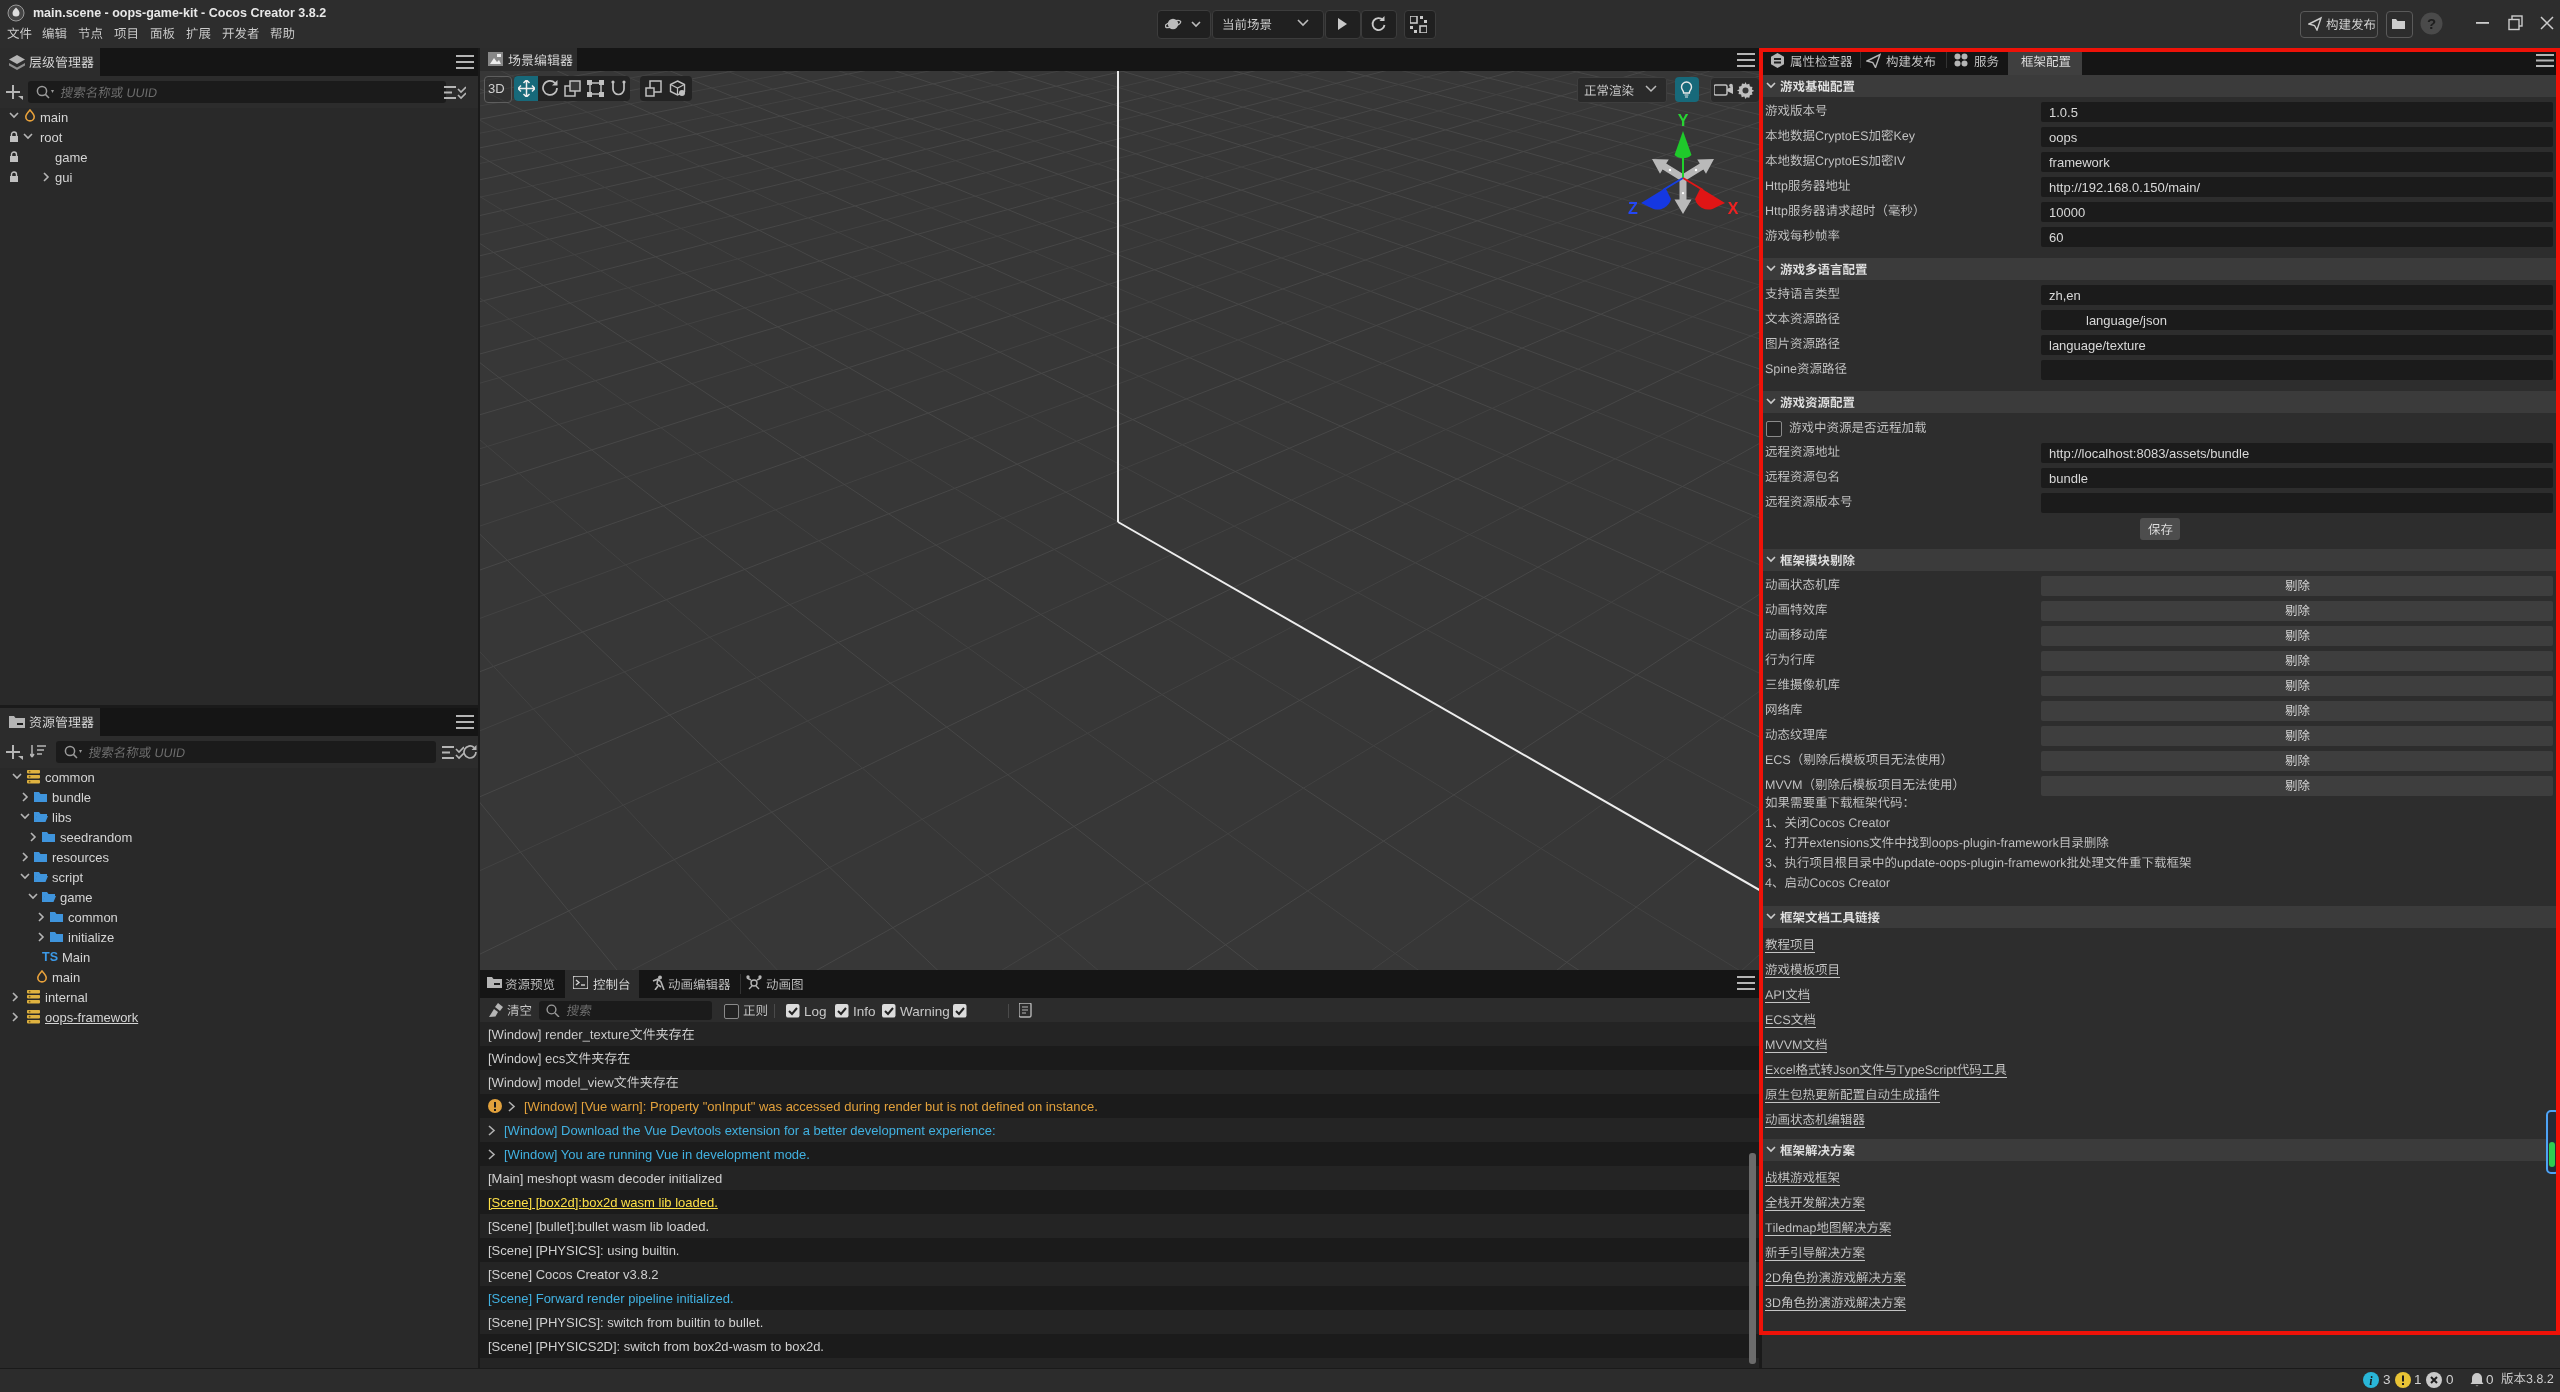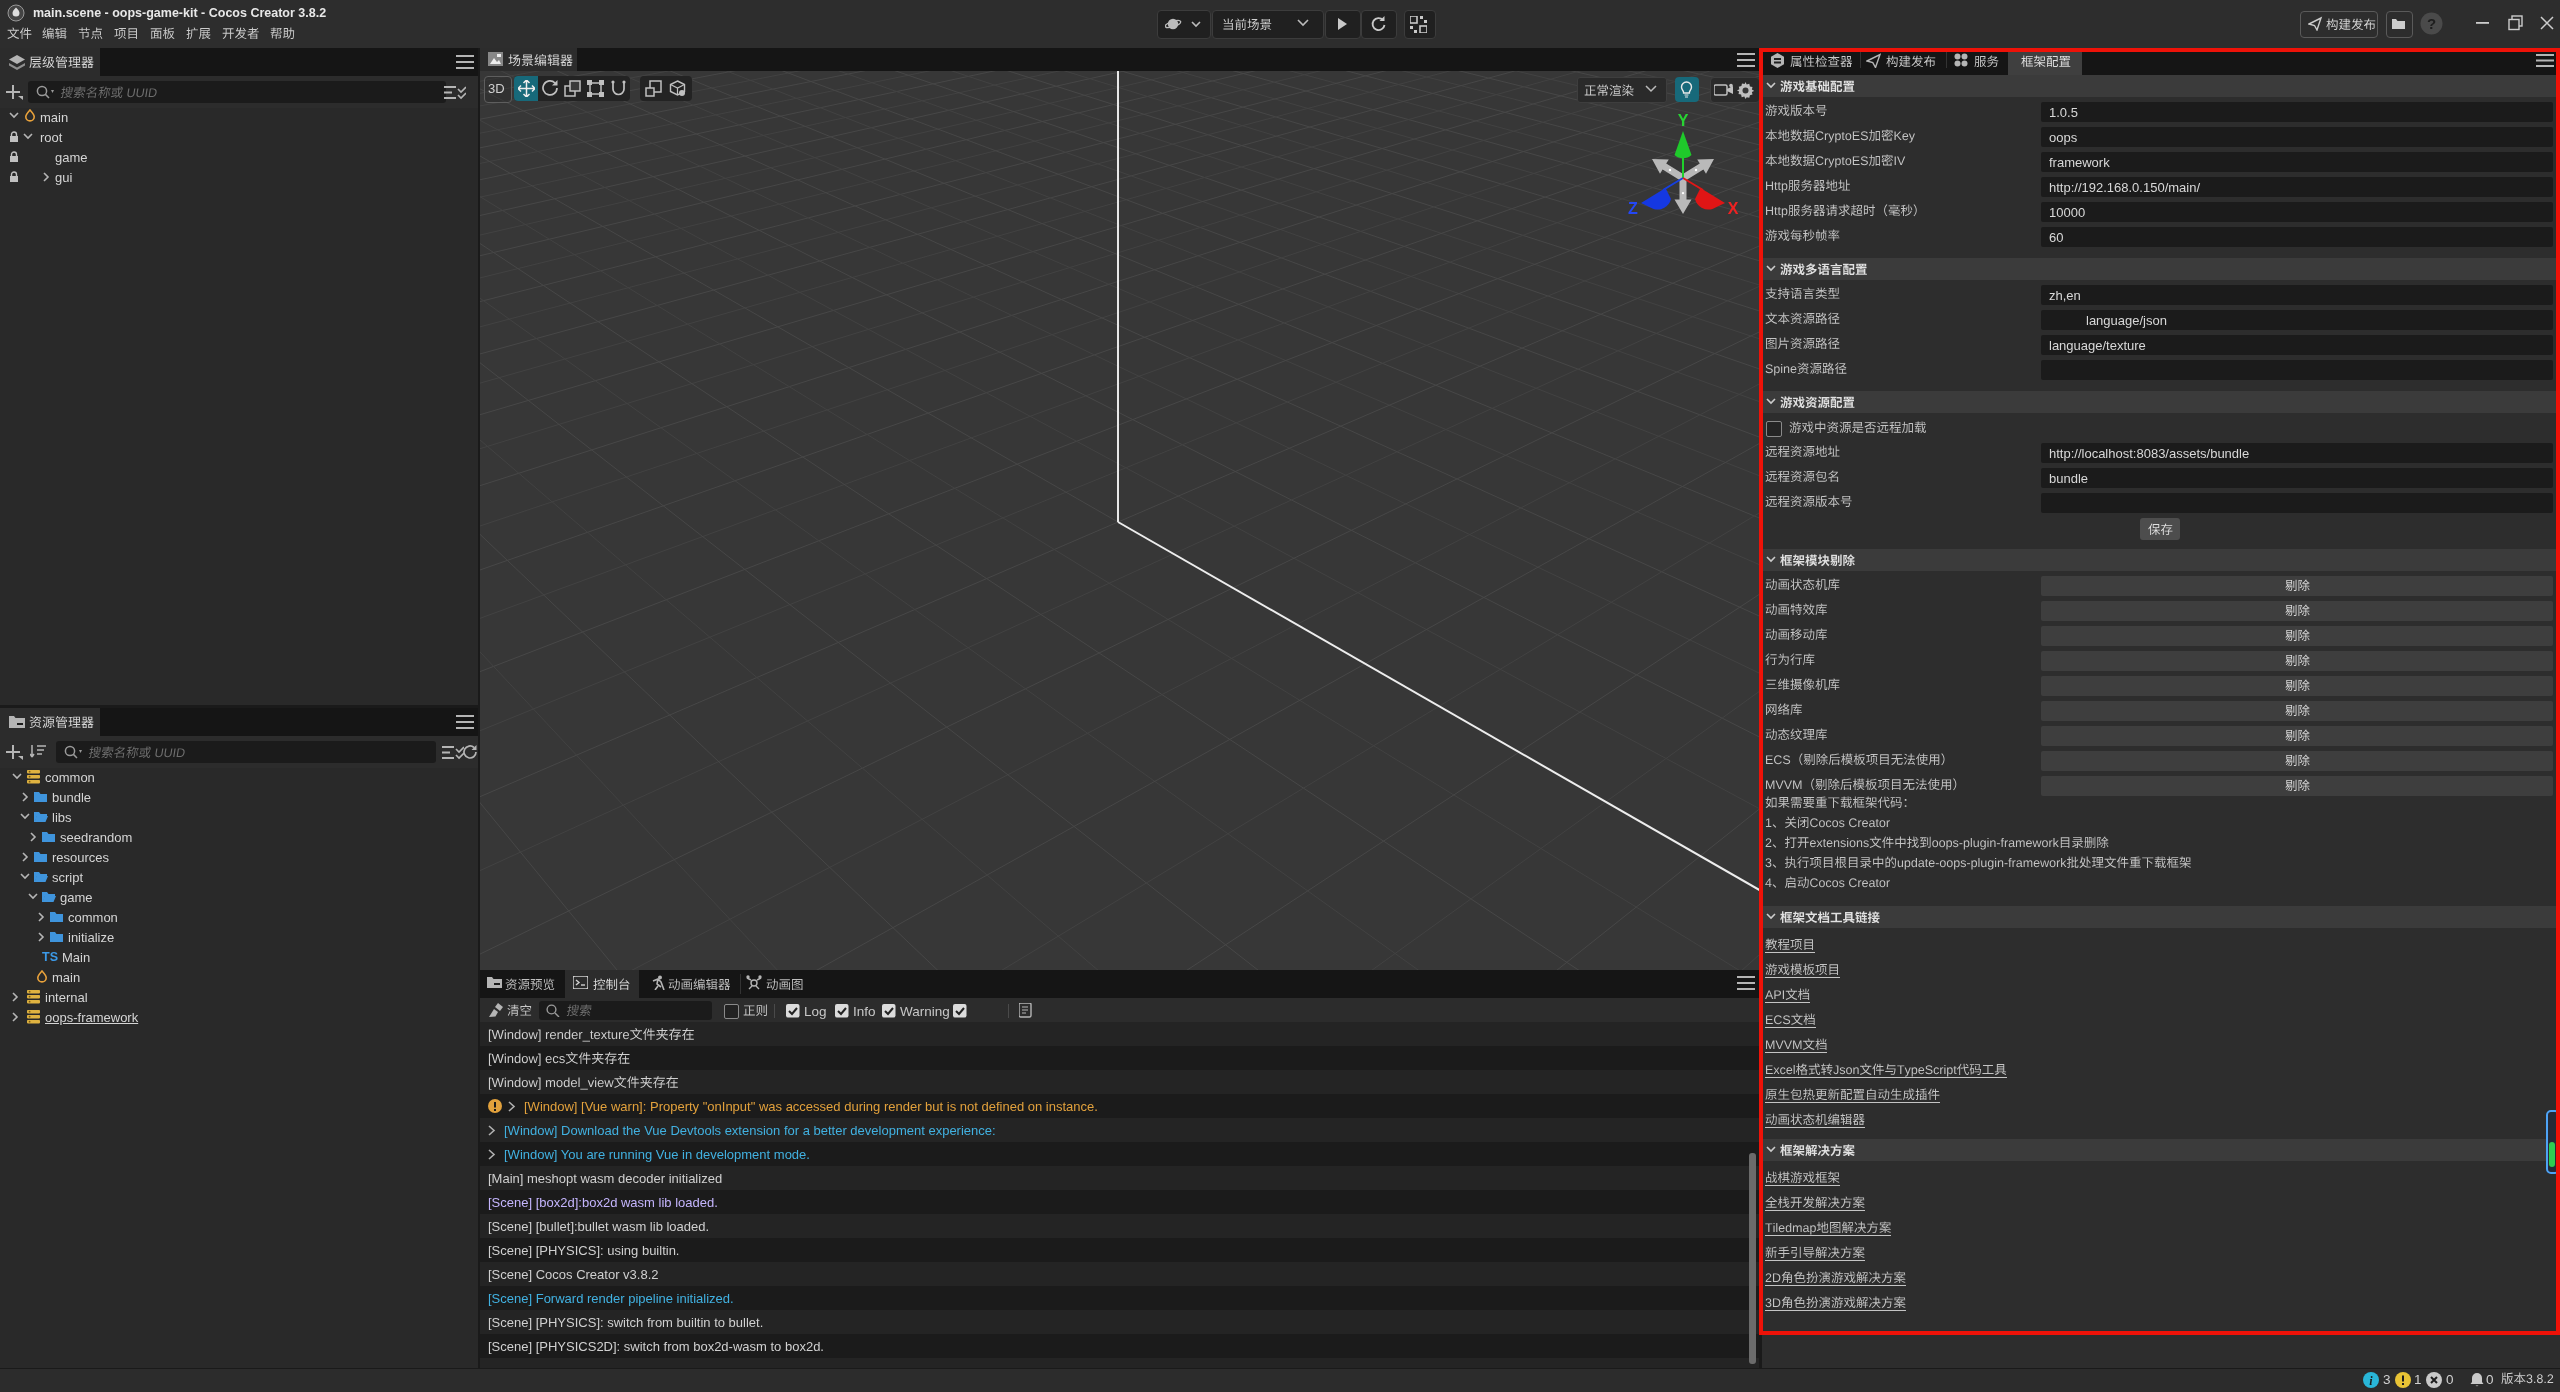--- a/index.html
+++ b/index.html
@@ -1253,21 +1253,21 @@
     </svg>
 <div style="position:absolute;left:504px;top:1123px;font:normal 13px 'Liberation Sans',sans-serif;color:#41b1e1;white-space:pre;">[Window] Download the Vue Devtools extension for a better development experience:</div>
 <div style="position:absolute;left:480px;top:1142px;width:1279px;height:24px;background:#1b1b1b"></div>
 <svg style="position:absolute;left:488px;top:1149px;" width="9" height="11">
       <path d="M1 1l5 4.5L1 10" stroke="#b0b0b0" stroke-width="1.6" fill="none"></path>
     </svg>
 <div style="position:absolute;left:504px;top:1147px;font:normal 13px 'Liberation Sans',sans-serif;color:#41b1e1;white-space:pre;">[Window] You are running Vue in development mode.</div>
 <div style="position:absolute;left:480px;top:1166px;width:1279px;height:24px;background:#242424"></div>
 <div style="position:absolute;left:488px;top:1171px;font:normal 13px 'Liberation Sans',sans-serif;color:#d0d0d0;white-space:pre;">[Main] meshopt wasm decoder initialized</div>
 <div style="position:absolute;left:480px;top:1190px;width:1279px;height:24px;background:#1b1b1b"></div>
-<div style="position:absolute;left:488px;top:1195px;font:normal 13px 'Liberation Sans',sans-serif;color:#c4b5fd;white-space:pre;">[Scene] [box2d]:box2d wasm lib loaded.</div>
+<div style="position:absolute;left:488px;top:1195px;font:normal 13px 'Liberation Sans',sans-serif;color:#fde047;white-space:pre;text-decoration:underline;">[Scene] [box2d]:box2d wasm lib loaded.</div>
 <div style="position:absolute;left:480px;top:1214px;width:1279px;height:24px;background:#242424"></div>
 <div style="position:absolute;left:488px;top:1219px;font:normal 13px 'Liberation Sans',sans-serif;color:#d0d0d0;white-space:pre;">[Scene] [bullet]:bullet wasm lib loaded.</div>
 <div style="position:absolute;left:480px;top:1238px;width:1279px;height:24px;background:#1b1b1b"></div>
 <div style="position:absolute;left:488px;top:1243px;font:normal 13px 'Liberation Sans',sans-serif;color:#d0d0d0;white-space:pre;">[Scene] [PHYSICS]: using builtin.</div>
 <div style="position:absolute;left:480px;top:1262px;width:1279px;height:24px;background:#242424"></div>
 <div style="position:absolute;left:488px;top:1267px;font:normal 13px 'Liberation Sans',sans-serif;color:#d0d0d0;white-space:pre;">[Scene] Cocos Creator v3.8.2</div>
 <div style="position:absolute;left:480px;top:1286px;width:1279px;height:24px;background:#1b1b1b"></div>
 <div style="position:absolute;left:488px;top:1291px;font:normal 13px 'Liberation Sans',sans-serif;color:#41b1e1;white-space:pre;">[Scene] Forward render pipeline initialized.</div>
 <div style="position:absolute;left:480px;top:1310px;width:1279px;height:24px;background:#242424"></div>
 <div style="position:absolute;left:488px;top:1315px;font:normal 13px 'Liberation Sans',sans-serif;color:#d0d0d0;white-space:pre;">[Scene] [PHYSICS]: switch from builtin to bullet.</div>

